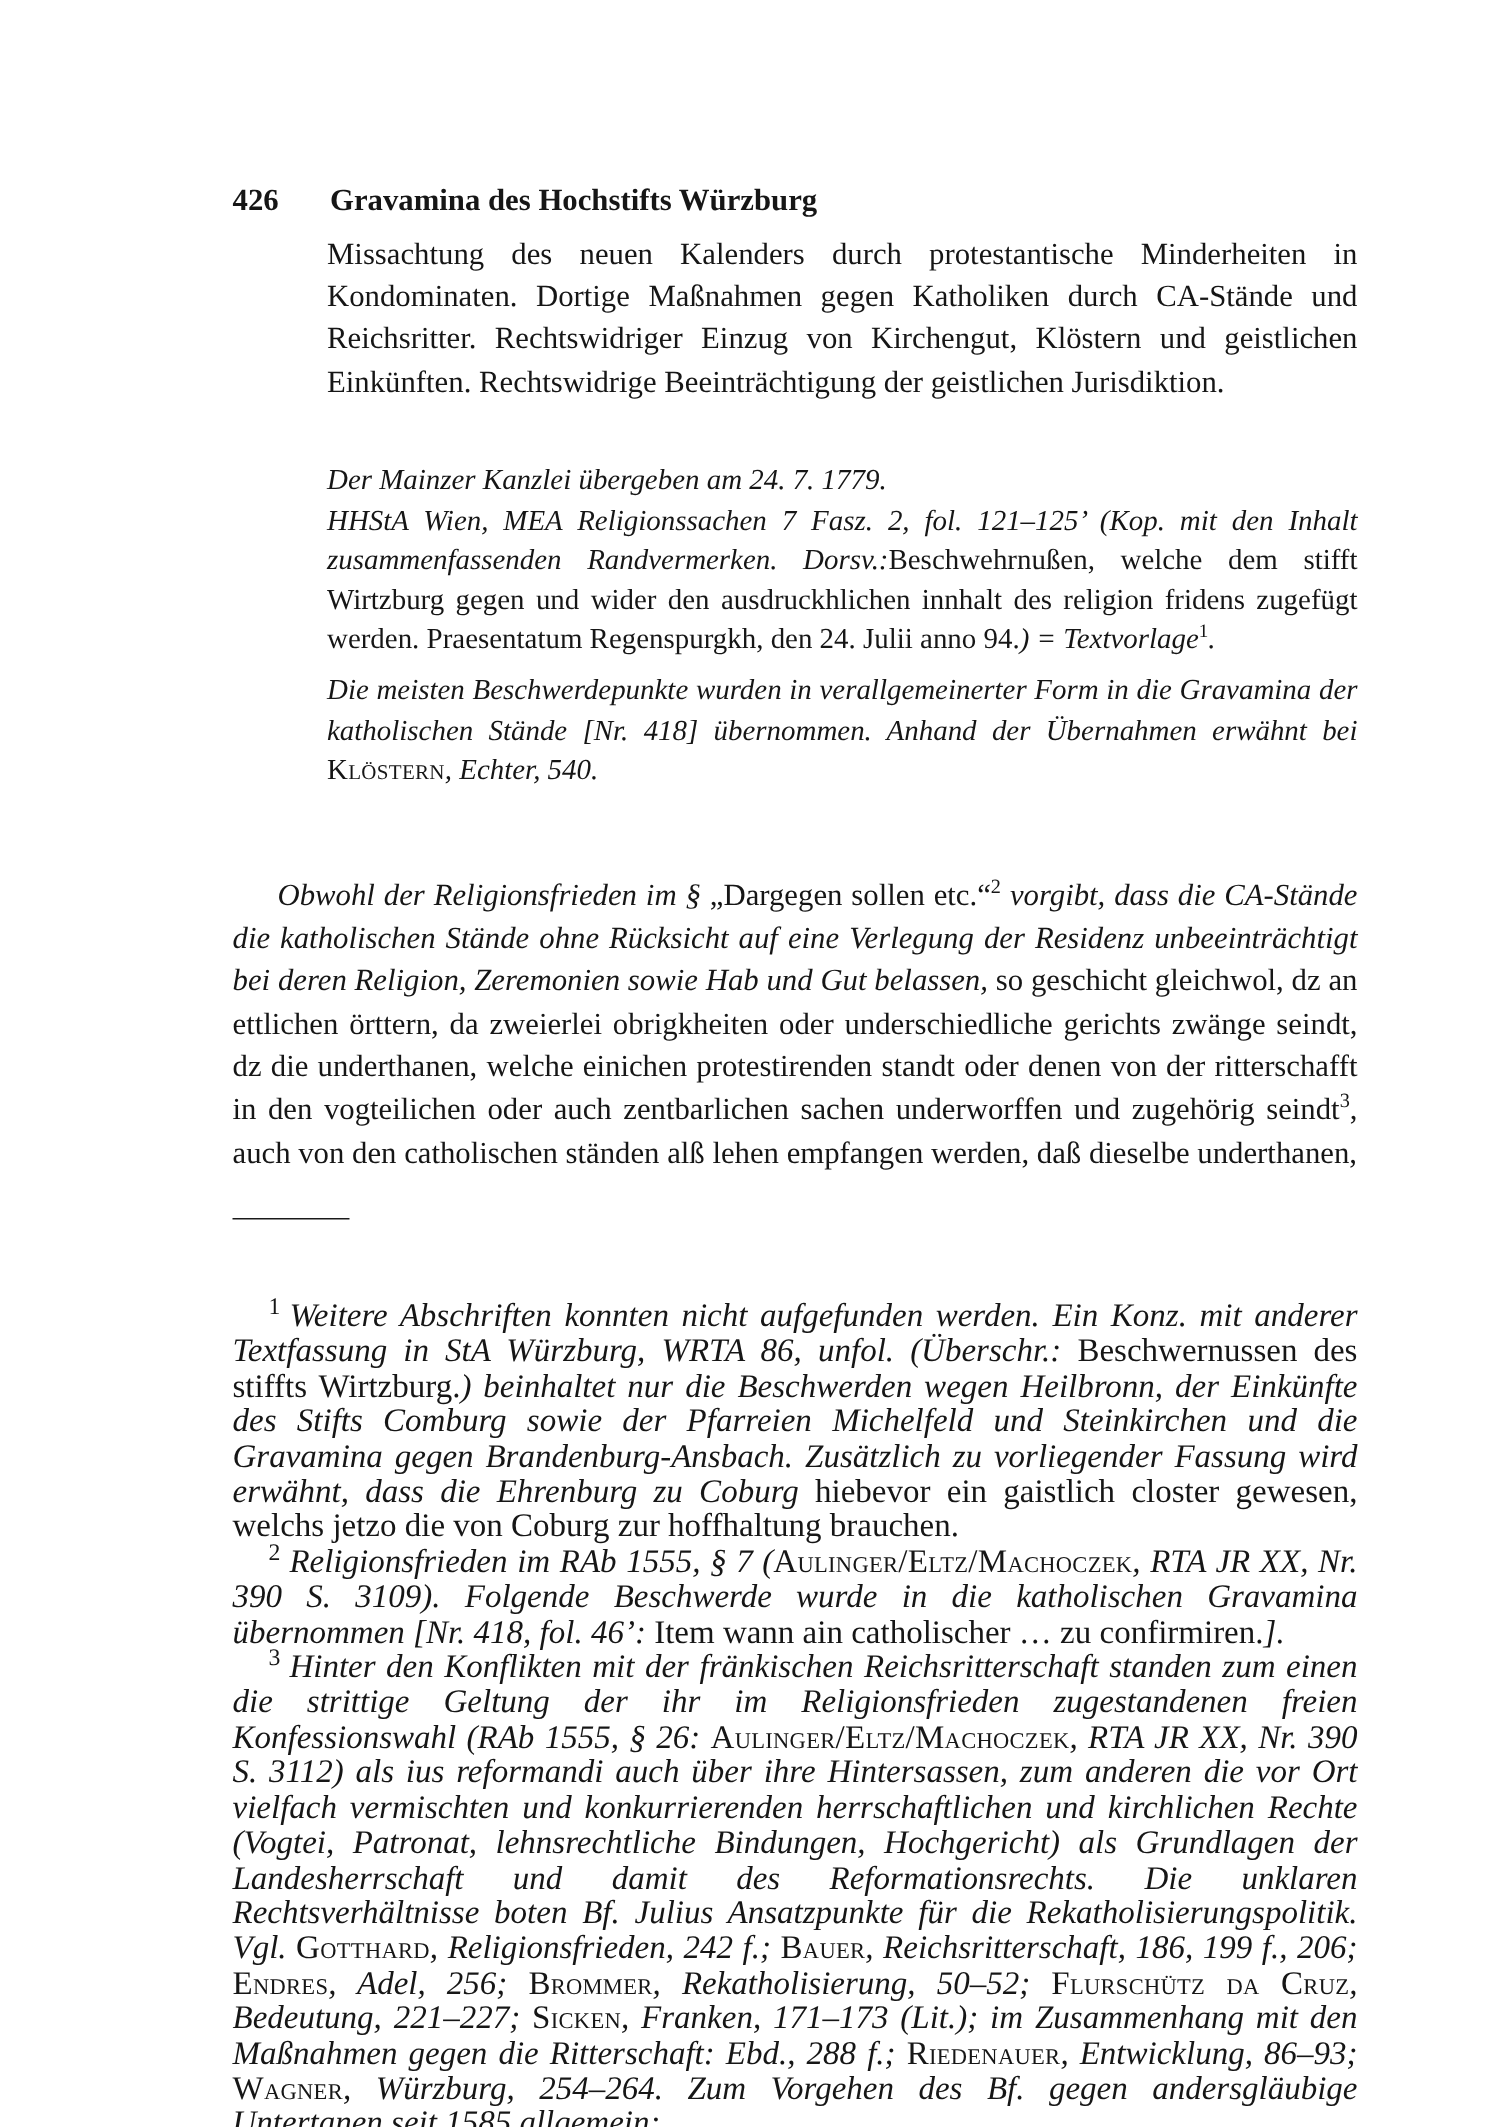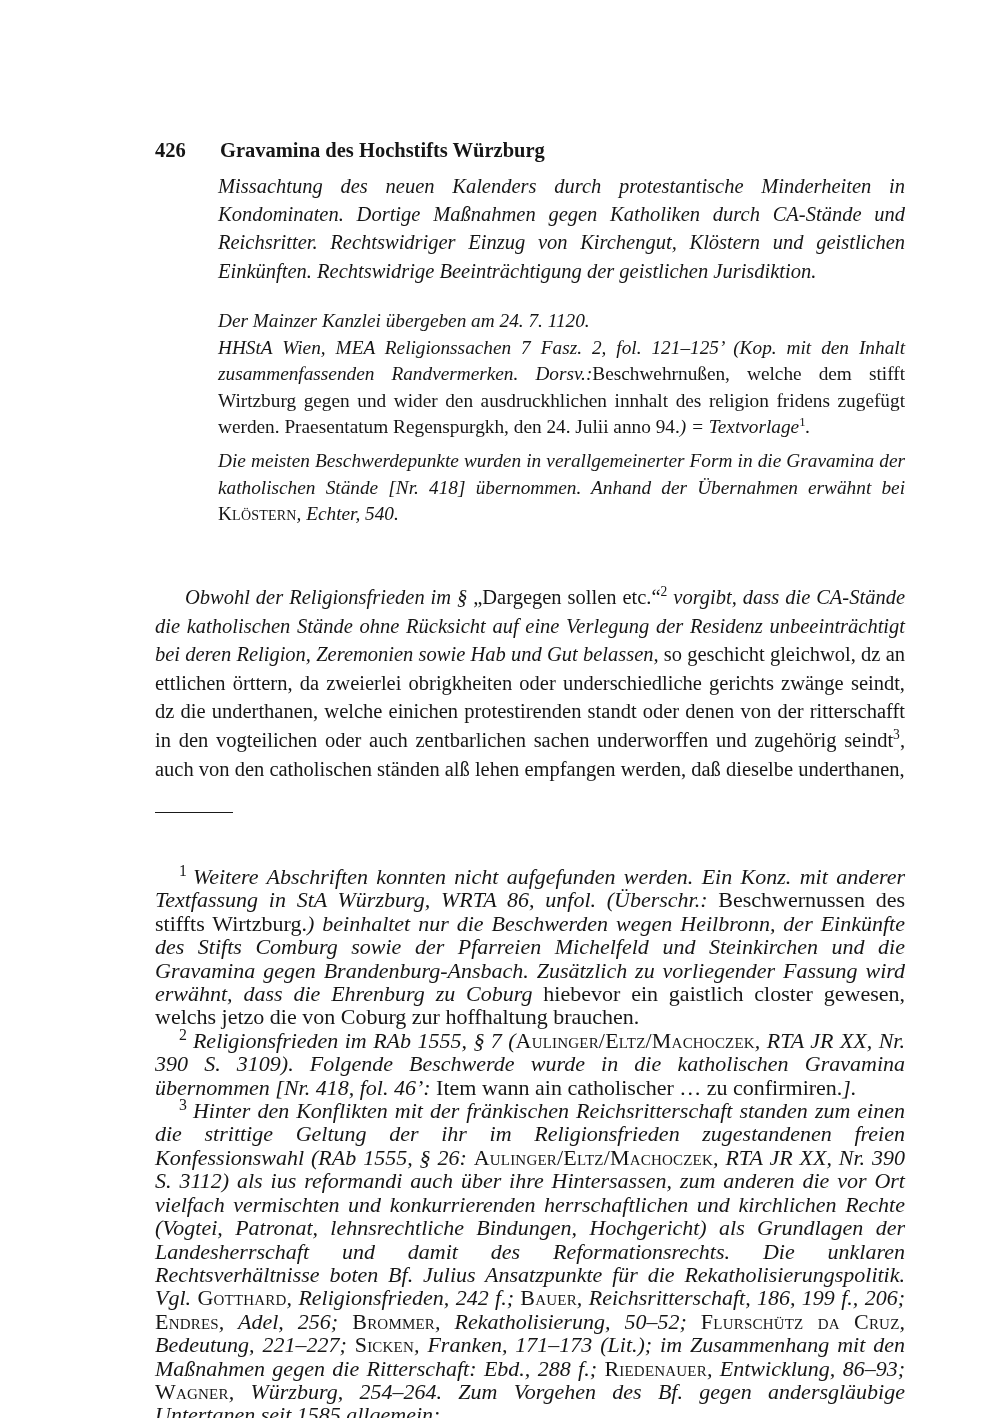--- a/index.html
+++ b/index.html
@@ -45,21 +45,21 @@
     width: 750px;
     text-align: center;
     padding-right: 46px;
     box-sizing: border-box;
   }
 
   
   .doc-heading {
     position: absolute;
     left: 155px;
-    top: 136px;
+    top: 120px;
     width: 750px;
     font-weight: bold;
     font-size: 20.5px;
     line-height: 28px;
   }
   .doc-heading .num {
     display: inline-block;
     width: 65px;
   }
   .doc-heading .ttl {
@@ -67,22 +67,21 @@
   }
 
   
   .block {
     position: absolute;
     left: 218px;
     width: 687px;
     box-sizing: border-box;
   }
   .regest {
-    top: 172px;
-    font-style: italic;
+    top: 156px;
     font-size: 20.5px;
     line-height: 28.2px;
     text-align: justify;
     text-justify: inter-word;
   }
   .sourceblock {
     top: 308px;
     font-size: 19.3px;
     line-height: 26.6px;
     text-align: justify;
@@ -169,21 +168,21 @@
 <div class="page">
 
 
   <div class="doc-heading">
     <span class="num">426</span><span class="ttl">Gravamina des Hochstifts Würzburg</span>
   </div>
 
   <div class="block regest">Missachtung des neuen Kalenders durch protestantische Minderheiten in Kondominaten. Dortige Maßnahmen gegen Katholiken durch CA-Stände und Reichsritter. Rechtswidriger Einzug von Kirchengut, Klöstern und geistlichen Einkünften. Rechtswidrige Beeinträchtigung der geistlichen Jurisdiktion.</div>
 
   <div class="block sourceblock">
-    <p class="it">Der Mainzer Kanzlei übergeben am 24. 7. 1120.</p>
+    <p class="it">Der Mainzer Kanzlei übergeben am 24. 7. 1779.</p>
     <p><span class="it">HHStA Wien, MEA Religionssachen 7 Fasz. 2, fol. 121–125’ (Kop. mit den Inhalt zusammenfassenden Randvermerken. Dorsv.:</span><span class="ro">Beschwehrnußen, welche dem stifft Wirtzburg gegen und wider den ausdruckhlichen innhalt des religion fridens zugefügt werden. Praesentatum Regenspurgkh, den 24. Julii anno 94.</span><span class="it">) = Textvorlage</span><sup class="fn">1</sup><span class="it">.</span></p>
   </div>
 
   <div class="block note-block"><span>Die meisten Beschwerdepunkte wurden in verallgemeinerter Form in die Gravamina der katholischen Stände [Nr. 418] übernommen. Anhand der Übernahmen erwähnt bei </span><span class="sc">Klöstern</span><span>, Echter, 540.</span></div>
 
 
   <div class="body-text body-2"><span class="it">Obwohl der Religionsfrieden im § </span><span class="ro">„Dargegen sollen etc.“</span><sup class="fn">2</sup><span class="it"> vorgibt, dass die CA-Stände die katholischen Stände ohne Rücksicht auf eine Verlegung der Residenz unbeeinträchtigt bei deren Religion, Zeremonien sowie Hab und Gut belassen,</span><span class="ro"> so geschicht gleichwol, dz an ettlichen örttern, da zweierlei obrigkheiten oder underschiedliche gerichts zwänge seindt, dz die underthanen, welche einichen protestirenden standt oder denen von der ritterschafft in den vogteilichen oder auch zentbarlichen sachen underworffen und zugehörig seindt</span><sup class="fn">3</sup><span class="ro">, auch von den catholischen ständen alß lehen empfangen werden, daß dieselbe underthanen,</span></div>
 
   <div class="fn-rule"></div>
 

